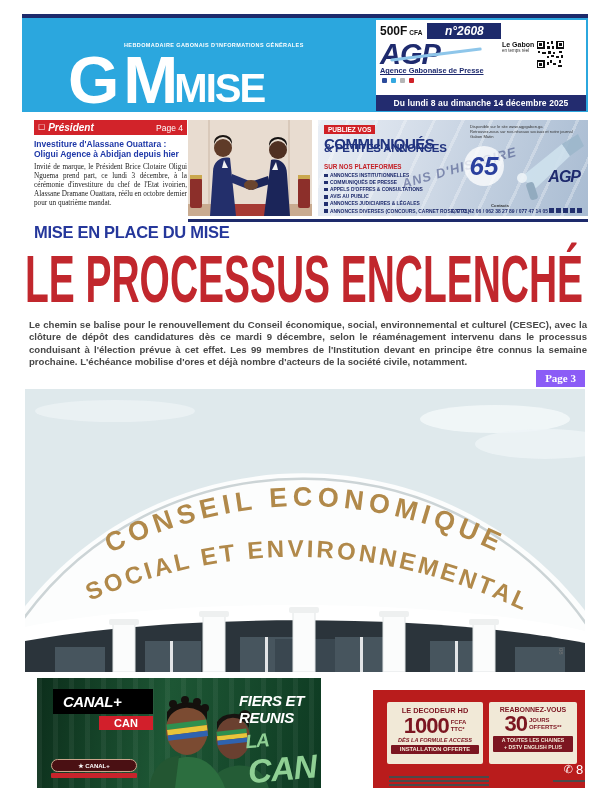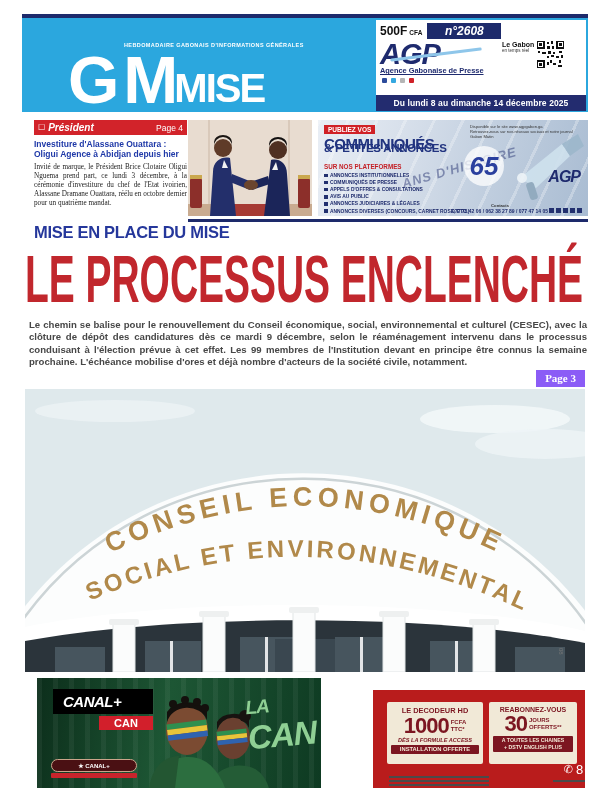--- a/index.html
+++ b/index.html
@@ -401,20 +401,21 @@
           <circle cx="76" cy="30" r="4" fill="#14100d"></circle>
         <g transform="rotate(-7 58 50)">
           <rect x="38" y="44" width="40" height="5.5" fill="#2f8f4f"></rect>
           <rect x="38" y="49.5" width="40" height="5.5" fill="#e8c53a"></rect>
           <rect x="38" y="55" width="40" height="5.5" fill="#2f63b0"></rect>
         </g>
         <path d="M20,110 C24,84 52,76 68,80 C88,85 96,110 96,110 Z" fill="#2c6e3f"></path>
         <path d="M20,110 C24,84 40,78 50,78 L46,110 Z" fill="#235632"></path>
       </svg>
       <div class="cl-slogan">
+        <div class="cl-s1">FIERS ET REUNIS</div>
         <div class="cl-s2">
           <span class="la">LA</span>
           <span class="can">CAN</span>
         </div>
       </div>
       <div class="cl-badge">
         <div class="pill">★ <span>CANAL+</span></div>
         <div class="strip"></div>
       </div>
     </div>

